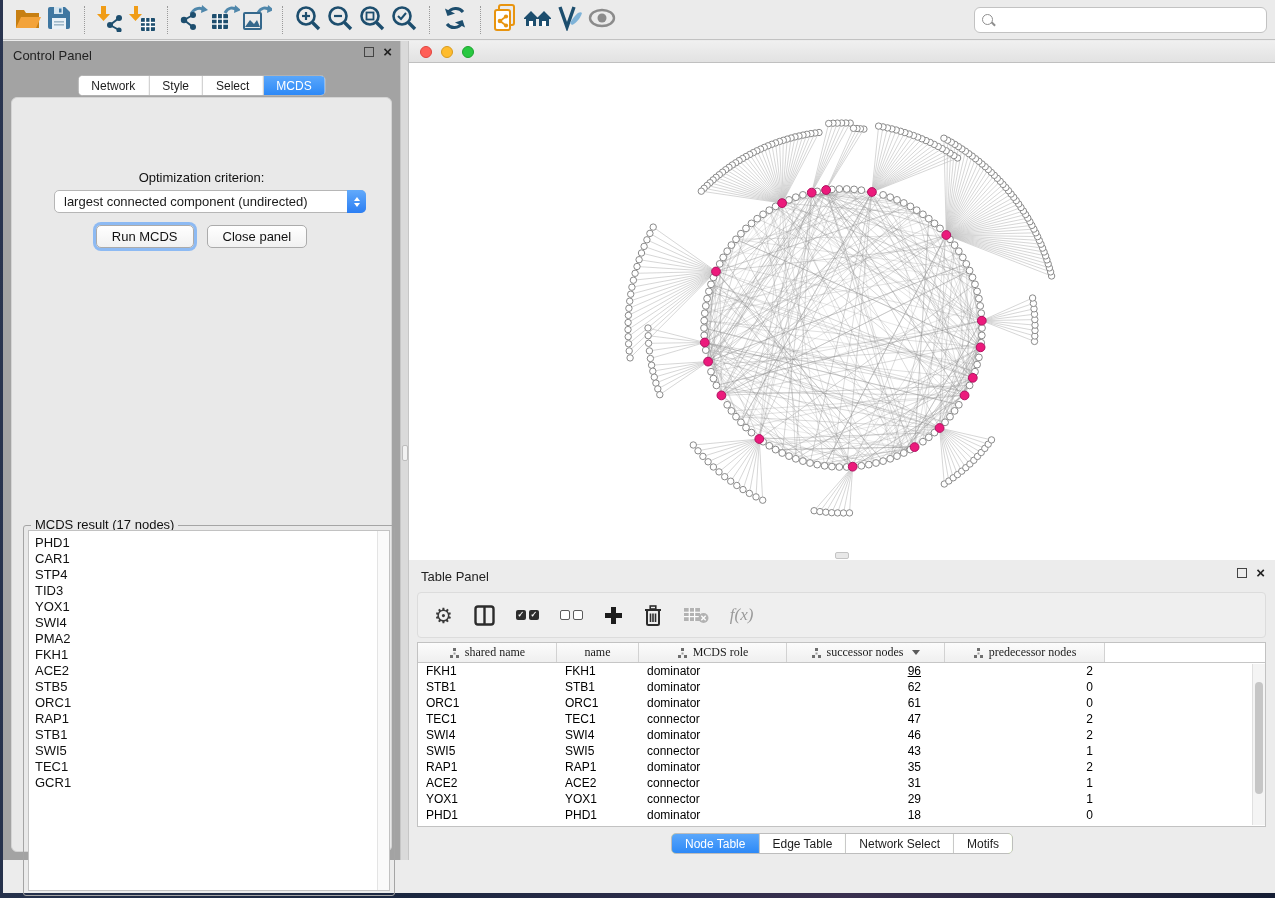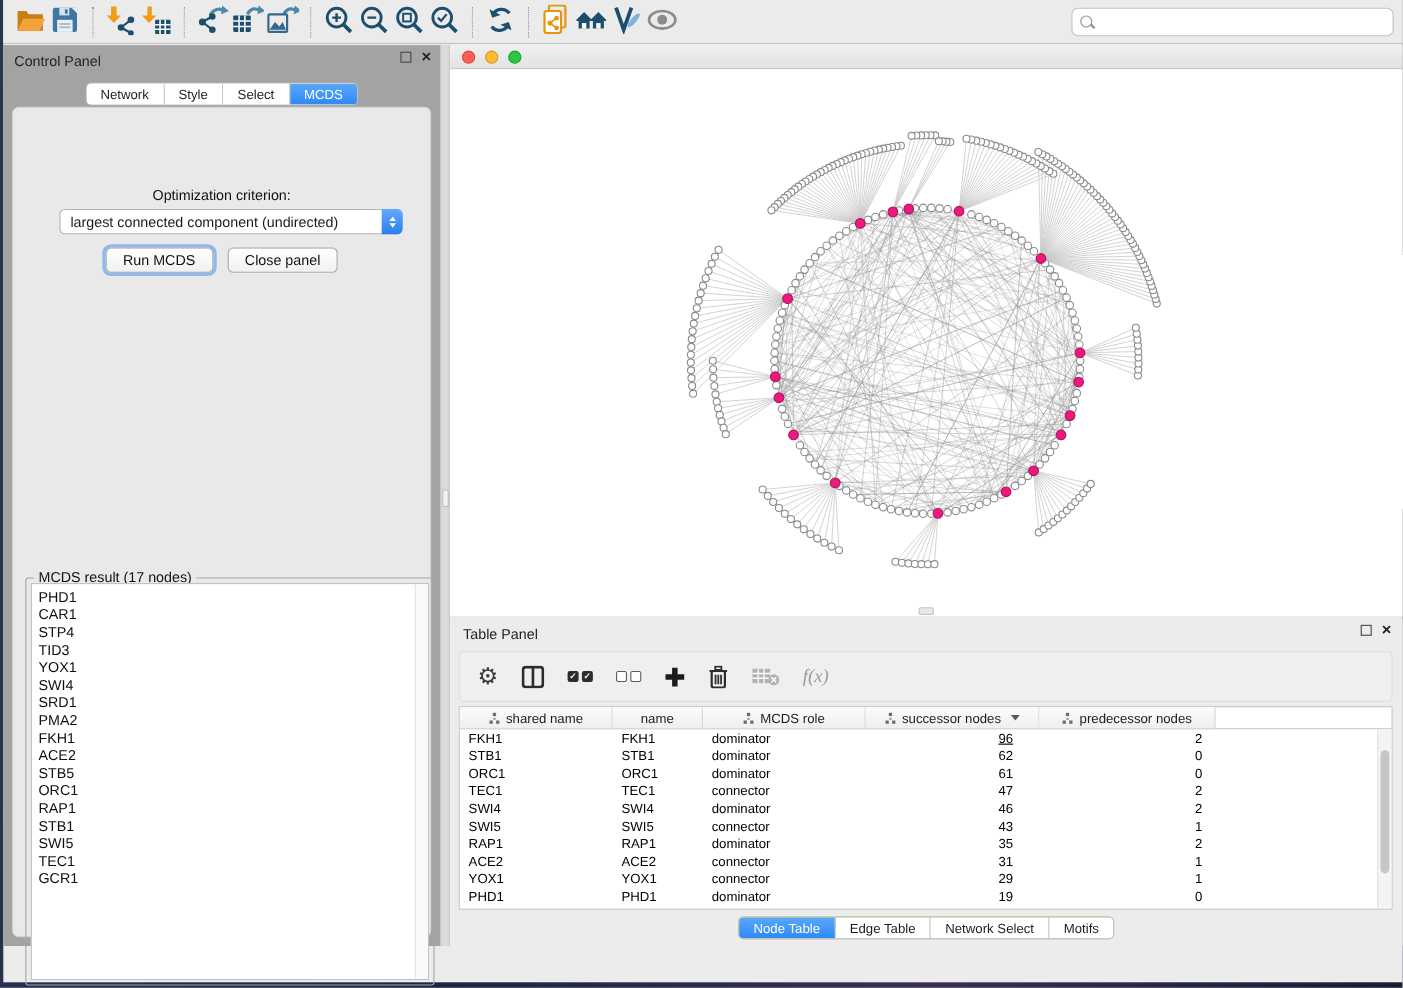--- a/index.html
+++ b/index.html
@@ -80,21 +80,21 @@
   .tp-ic { display:flex; align-items:center; justify-content:center; height:30px; }
   .gear { font-size:21px; color:#3b3b3b; line-height:1; }
   .chkpair { display:flex; gap:3px; }
   .chk { width:10px; height:10px; background:#2d2d2d; border-radius:2px; color:#fff; font-size:8px;
     line-height:10px; text-align:center; font-weight:bold; }
   .chk.empty { background:#fff; border:1.5px solid #5c5c5c; }
   .fx { font-family:"Liberation Serif", serif; font-style:italic; font-size:17px; color:#9a9a9a; }
   .disabled { opacity:.85; }
 
   .tbl { position:absolute; left:8px; right:9px; top:79px; height:185px; background:#fff; border:1px solid #c2c2c2; }
-  .tbl-head { display:flex; height:20px; border-bottom:1px solid #c6c6c6; }
+  .tbl-head { display:flex; height:20px; border-bottom:1px solid #c6c6c6;font-family:Liberation Serif, serif; }
   .th { display:flex; align-items:center; justify-content:center; gap:5px; font-size:12px; color:#1c1c1c;
     background:linear-gradient(#fcfcfc,#efefef); border-right:1px solid #d2d2d2; overflow:hidden; }
   .tree-icon { position:relative; width:11px; height:10px; flex:0 0 auto; }
   .tree-icon::before { content:""; position:absolute; top:0; left:4px; width:3px; height:3px; background:#6e6e6e; }
   .tree-icon::after { content:""; position:absolute; bottom:0; left:1px; width:3px; height:3px;
     background:#6e6e6e; box-shadow:6px 0 0 #6e6e6e, 3px -3px 0 -0.5px #9a9a9a; }
   .sort-dn { width:0; height:0; border-left:4px solid transparent; border-right:4px solid transparent;
     border-top:5px solid #5a5a5a; margin-left:4px; }
   .tbody { position:relative; }
   .tr { display:flex; height:16px; line-height:16px; font-size:12px; color:#000; }
@@ -333,21 +333,20 @@
         <span class="legend">MCDS result (17 nodes)</span>
         <div class="listbox">
           <div class="list-pad"></div>
           <div id="mcds-list">
               <div class="list-item">PHD1</div>
               <div class="list-item">CAR1</div>
               <div class="list-item">STP4</div>
               <div class="list-item">TID3</div>
               <div class="list-item">YOX1</div>
               <div class="list-item">SWI4</div>
-              <div class="list-item">SRD1</div>
               <div class="list-item">PMA2</div>
               <div class="list-item">FKH1</div>
               <div class="list-item">ACE2</div>
               <div class="list-item">STB5</div>
               <div class="list-item">ORC1</div>
               <div class="list-item">RAP1</div>
               <div class="list-item">STB1</div>
               <div class="list-item">SWI5</div>
               <div class="list-item">TEC1</div>
               <div class="list-item">GCR1</div>
@@ -1297,21 +1296,21 @@
               <div class="td" style="width: 139px;">YOX1</div>
               <div class="td" style="width: 82px;">YOX1</div>
               <div class="td" style="width: 148px;">connector</div>
               <div class="td num" style="width: 158px; padding-right: 24px;">29</div>
               <div class="td num" style="width: 160px; padding-right: 12px;">1</div>
             </div>
             <div class="tr">
               <div class="td" style="width: 139px;">PHD1</div>
               <div class="td" style="width: 82px;">PHD1</div>
               <div class="td" style="width: 148px;">dominator</div>
-              <div class="td num" style="width: 158px; padding-right: 24px;">19</div>
+              <div class="td num" style="width: 158px; padding-right: 24px;">18</div>
               <div class="td num" style="width: 160px; padding-right: 12px;">0</div>
             </div>
           </div>
         <div class="vscroll">
             <div class="vthumb"></div>
           </div>
       </div>
 
       <div class="tp-tabs" id="tp-tabs">
           <span class="seg selected">Node Table</span>

